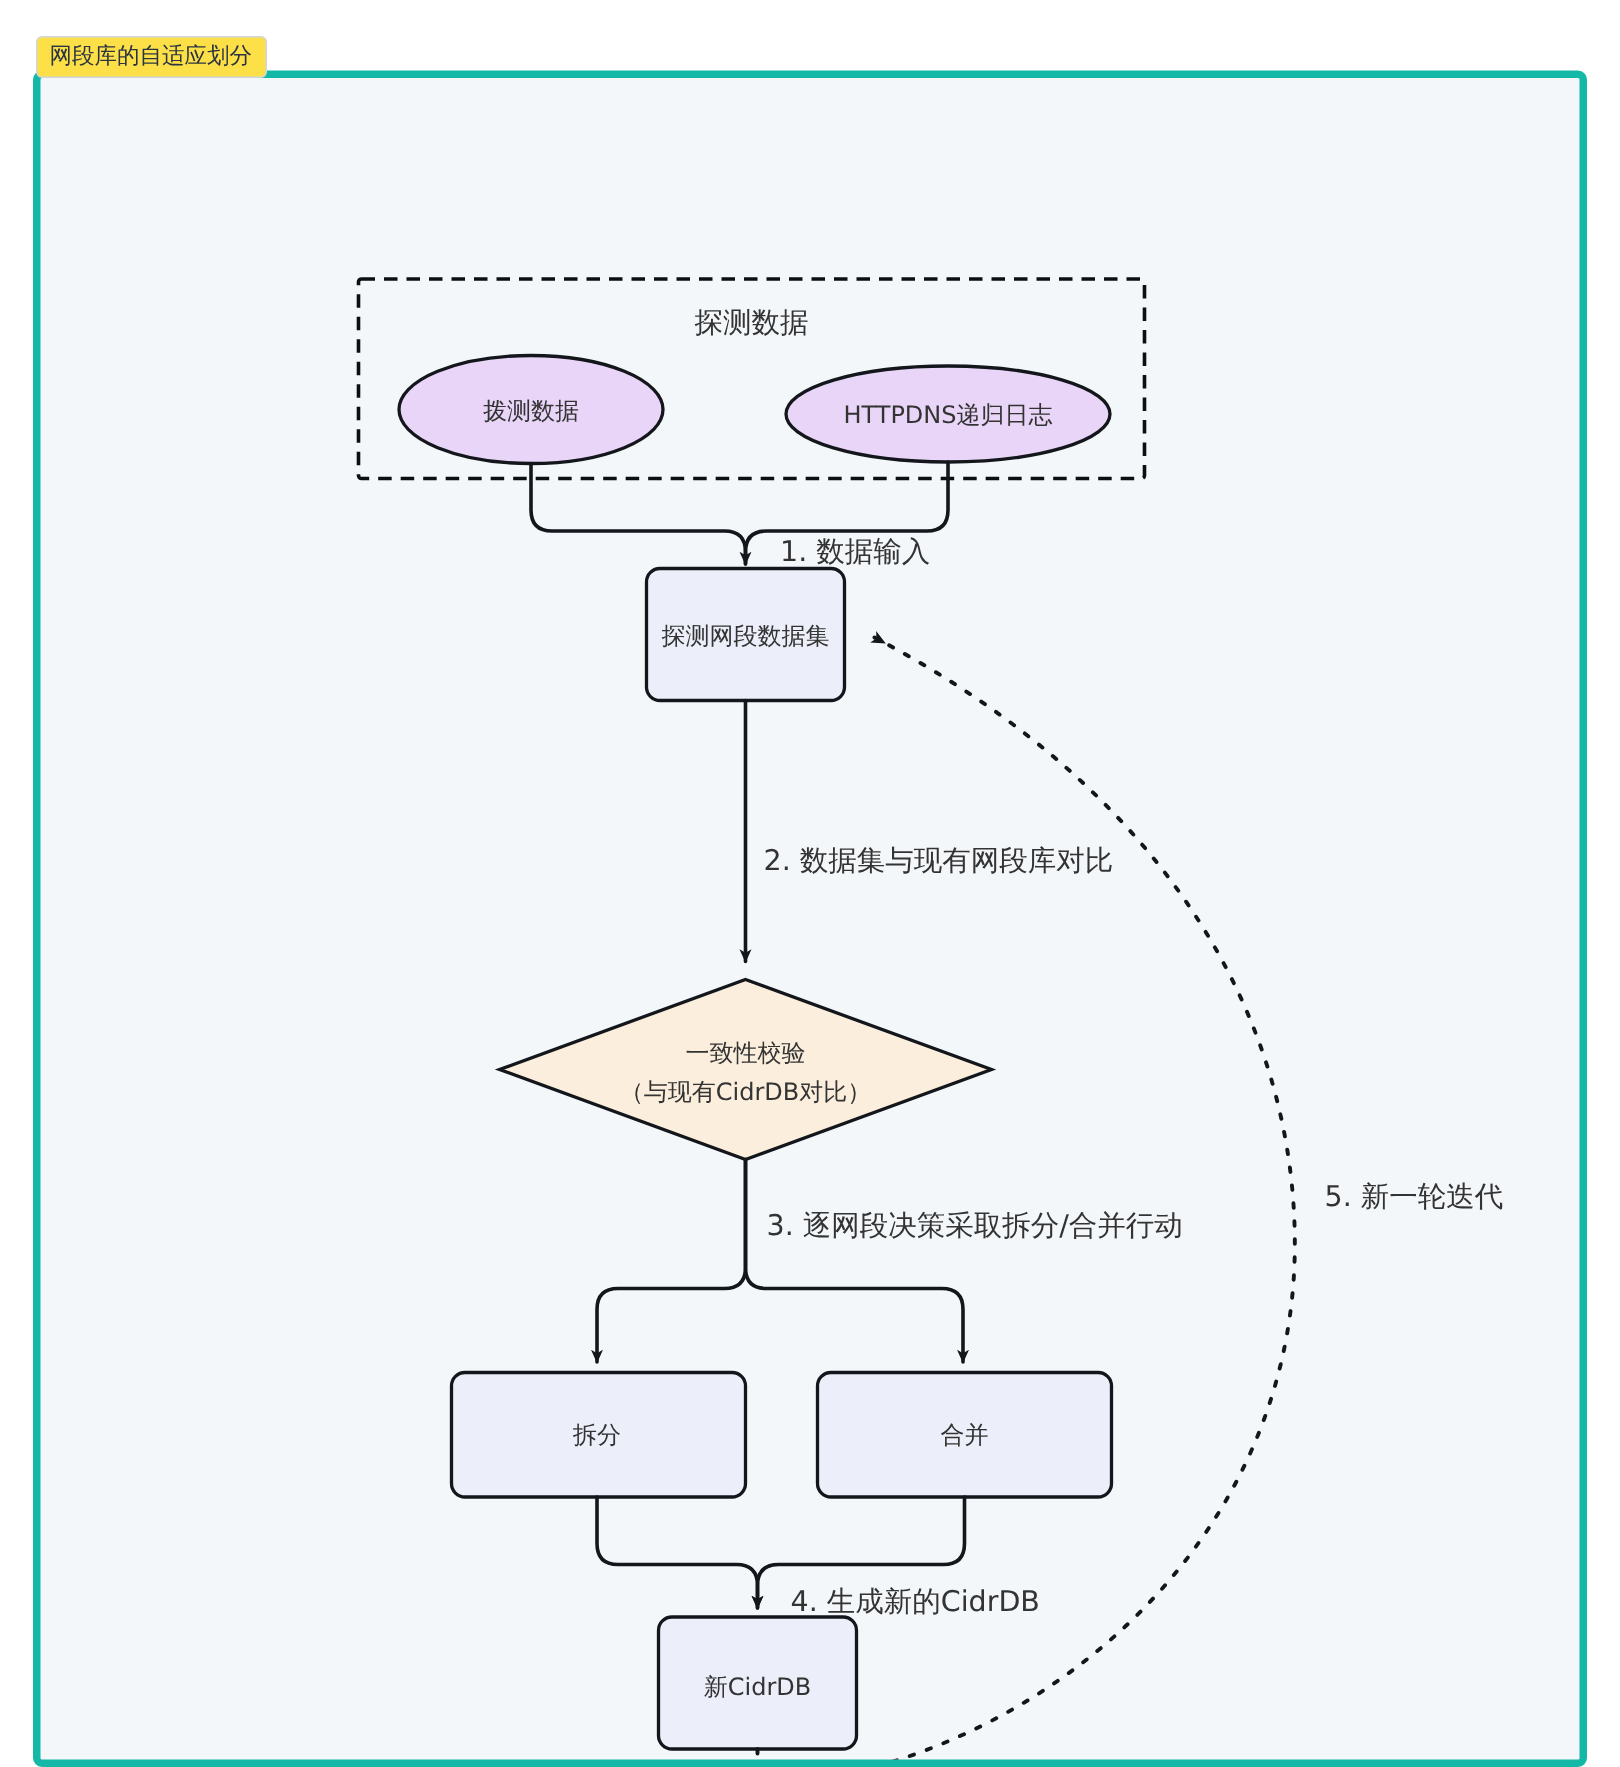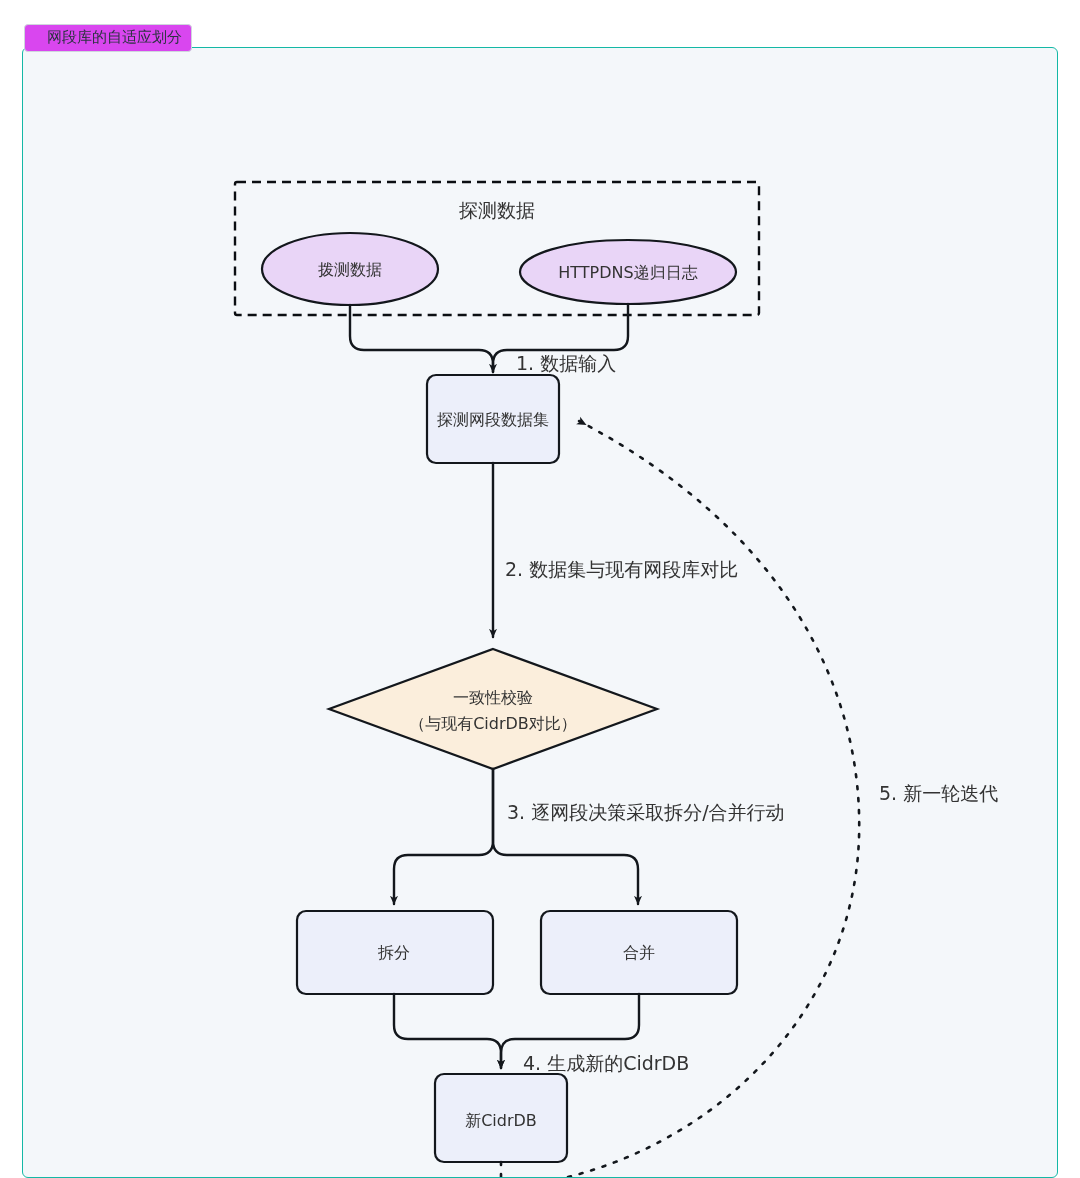--- a/index.html
+++ b/index.html
@@ -13,38 +13,38 @@
     width: 1080px;
     height: 1178px;
     background: #ffffff;
     overflow: hidden;
   }
   #diagram-title {
     position: absolute;
     left: 24px;
     top: 24px;
     z-index: 5;
-    background: #d946ef;
+    background: #fde047;
     border: 1px solid #cfd6dd;
     border-radius: 4px;
-    padding: 3px 9px 4px 22px;
+    padding: 3px 9px 4px 8px;
     font-size: 15px;
     line-height: 19px;
     color: #2b3440;
     white-space: nowrap;
     font-family: "DejaVu Sans", "Liberation Sans", sans-serif;
   }
   #canvas {
     position: absolute;
     left: 22px;
     top: 47px;
     width: 1036px;
     height: 1131px;
     background: #f4f7fa;
-    border: 1px solid #14b8a6;
+    border: 5px solid #14b8a6;
     border-radius: 6px;
     box-sizing: border-box;
     overflow: hidden;
     padding-left: 32px;
   }
   #flow-svg {
     position: absolute;
     left: 0;
     top: 0;
     width: 1034px;

